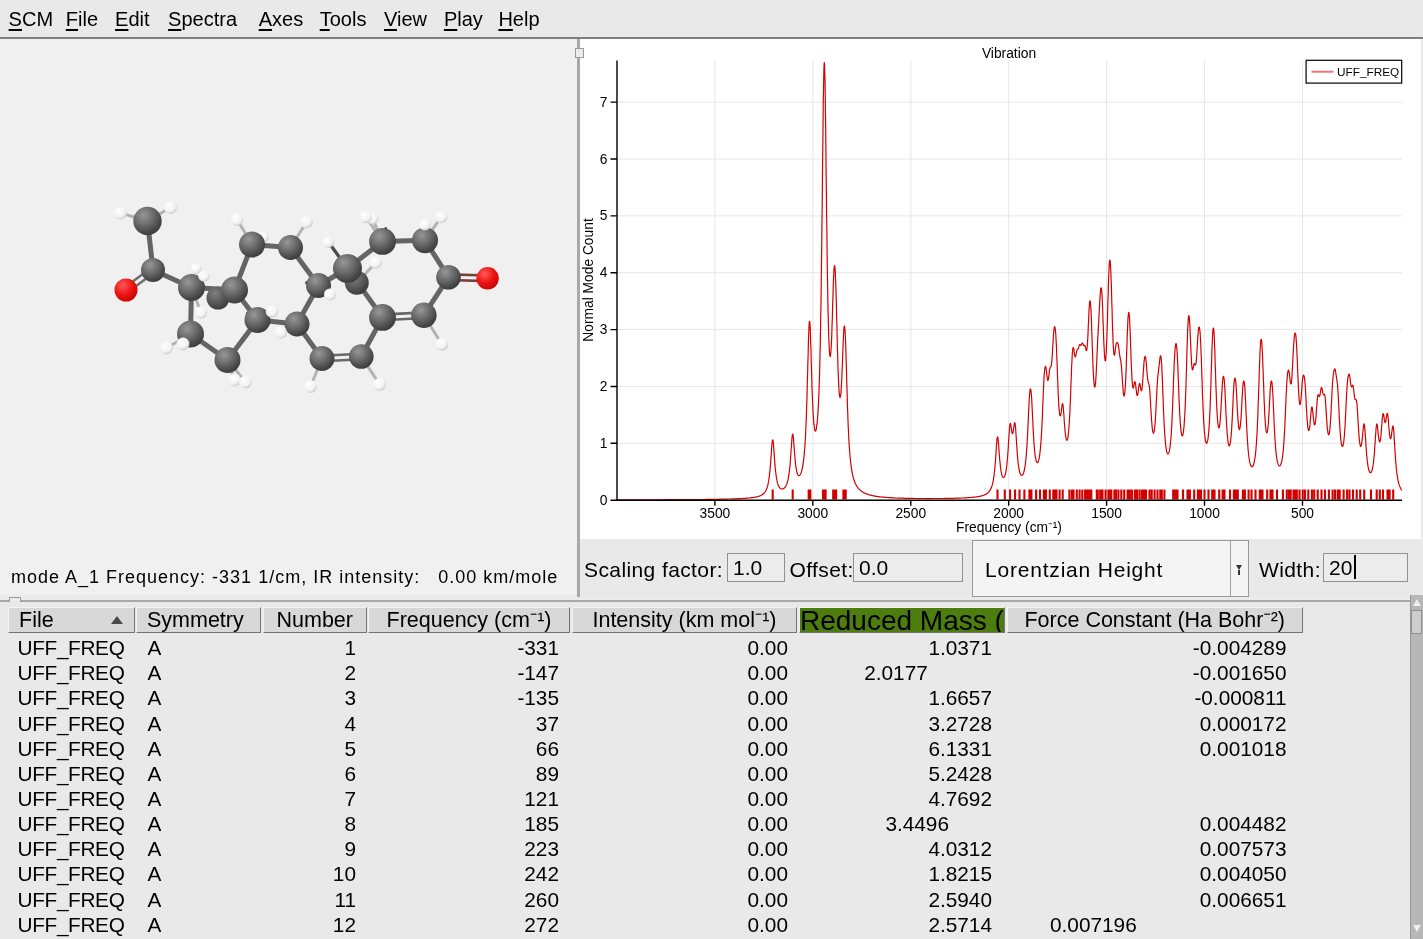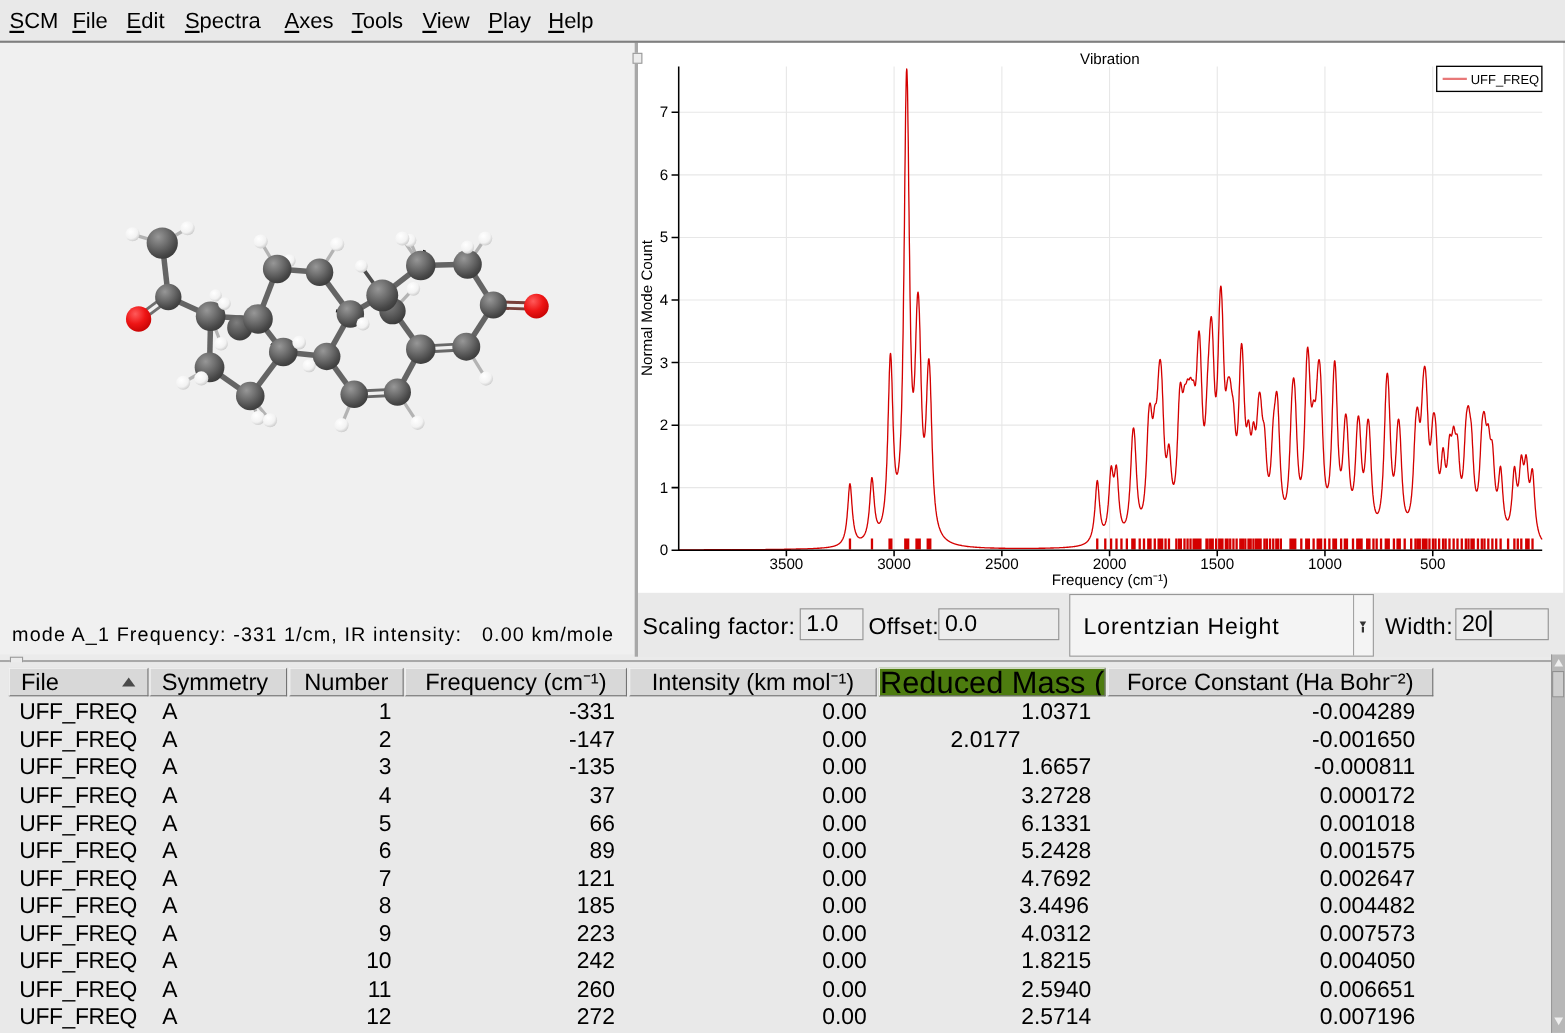--- a/index.html
+++ b/index.html
@@ -244,38 +244,36 @@
     <span style="position:absolute;left:800px;width:192px;text-align:right">6.1331</span>
     <span style="position:absolute;left:1050px;width:236.5px;text-align:right">0.001018</span>
   </div>
 <div style="position:absolute;left:0;top:760.8px;width:1410px;height:25px;font-size:20.8px;line-height:25px">
     <span style="position:absolute;left:17.5px;letter-spacing:-0.35px">UFF_FREQ</span>
     <span style="position:absolute;left:147.5px">A</span>
     <span style="position:absolute;left:200px;width:156px;text-align:right">6</span>
     <span style="position:absolute;left:400px;width:159px;text-align:right">89</span>
     <span style="position:absolute;left:600px;width:188px;text-align:right">0.00</span>
     <span style="position:absolute;left:800px;width:192px;text-align:right">5.2428</span>
-    <span style="position:absolute;left:1050px;width:236.5px;text-align:right">0.001575</span>
   </div>
 <div style="position:absolute;left:0;top:785.9px;width:1410px;height:25px;font-size:20.8px;line-height:25px">
     <span style="position:absolute;left:17.5px;letter-spacing:-0.35px">UFF_FREQ</span>
     <span style="position:absolute;left:147.5px">A</span>
     <span style="position:absolute;left:200px;width:156px;text-align:right">7</span>
     <span style="position:absolute;left:400px;width:159px;text-align:right">121</span>
     <span style="position:absolute;left:600px;width:188px;text-align:right">0.00</span>
     <span style="position:absolute;left:800px;width:192px;text-align:right">4.7692</span>
-    <span style="position:absolute;left:1050px;width:236.5px;text-align:right">0.002647</span>
   </div>
 <div style="position:absolute;left:0;top:811.0px;width:1410px;height:25px;font-size:20.8px;line-height:25px">
     <span style="position:absolute;left:17.5px;letter-spacing:-0.35px">UFF_FREQ</span>
     <span style="position:absolute;left:147.5px">A</span>
     <span style="position:absolute;left:200px;width:156px;text-align:right">8</span>
     <span style="position:absolute;left:400px;width:159px;text-align:right">185</span>
     <span style="position:absolute;left:600px;width:188px;text-align:right">0.00</span>
-    <span style="position:absolute;left:798px;width:192px;text-align:right">3.4496</span>
+    <span style="position:absolute;left:757px;width:192px;text-align:right">3.4496</span>
     <span style="position:absolute;left:1050px;width:236.5px;text-align:right">0.004482</span>
   </div>
 <div style="position:absolute;left:0;top:836.2px;width:1410px;height:25px;font-size:20.8px;line-height:25px">
     <span style="position:absolute;left:17.5px;letter-spacing:-0.35px">UFF_FREQ</span>
     <span style="position:absolute;left:147.5px">A</span>
     <span style="position:absolute;left:200px;width:156px;text-align:right">9</span>
     <span style="position:absolute;left:400px;width:159px;text-align:right">223</span>
     <span style="position:absolute;left:600px;width:188px;text-align:right">0.00</span>
     <span style="position:absolute;left:800px;width:192px;text-align:right">4.0312</span>
     <span style="position:absolute;left:1050px;width:236.5px;text-align:right">0.007573</span>
@@ -298,17 +296,17 @@
     <span style="position:absolute;left:800px;width:192px;text-align:right">2.5940</span>
     <span style="position:absolute;left:1050px;width:236.5px;text-align:right">0.006651</span>
   </div>
 <div style="position:absolute;left:0;top:911.6px;width:1410px;height:25px;font-size:20.8px;line-height:25px">
     <span style="position:absolute;left:17.5px;letter-spacing:-0.35px">UFF_FREQ</span>
     <span style="position:absolute;left:147.5px">A</span>
     <span style="position:absolute;left:200px;width:156px;text-align:right">12</span>
     <span style="position:absolute;left:400px;width:159px;text-align:right">272</span>
     <span style="position:absolute;left:600px;width:188px;text-align:right">0.00</span>
     <span style="position:absolute;left:800px;width:192px;text-align:right">2.5714</span>
-    <span style="position:absolute;left:1050px;width:236.5px;text-align:right">0.007196</span>
+    <span style="position:absolute;left:1050px;width:236.5px;text-align:left">0.007196</span>
   </div>
 <div style="position:absolute;left:1410px;top:595px;width:13px;height:344px;background:#b7b7b7;border-left:1px solid #989898"></div>
 <div style="position:absolute;left:1412.5px;top:599px;width:0;height:0;border-left:4.5px solid transparent;border-right:4.5px solid transparent;border-bottom:7px solid #efefef"></div>
 <div style="position:absolute;left:1411px;top:610px;width:11px;height:24px;background:#cdcdcd;border:1px solid #909090"></div>
 <div style="position:absolute;left:1412.5px;top:925px;width:0;height:0;border-left:4.5px solid transparent;border-right:4.5px solid transparent;border-top:7px solid #efefef"></div>
 </body></html>

